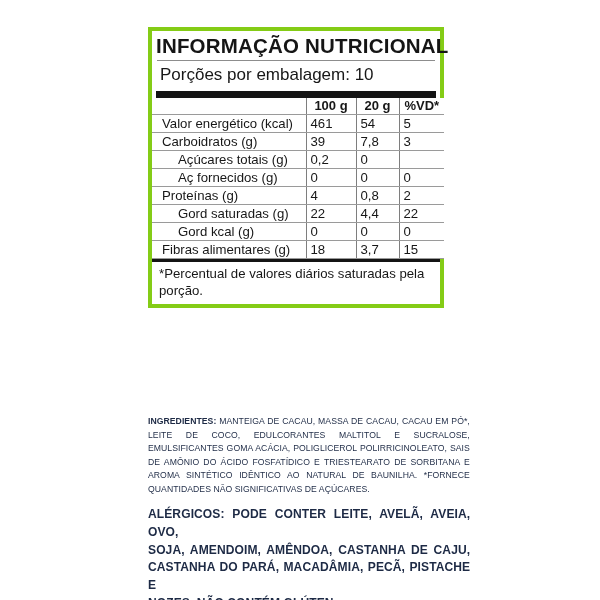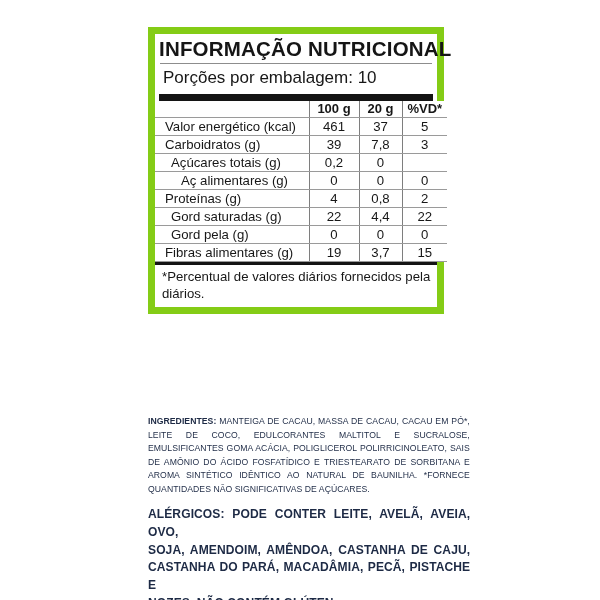--- a/index.html
+++ b/index.html
@@ -23,21 +23,21 @@
     box-sizing: border-box;
   }
 
   
   .nutri-panel {
     position: absolute;
     left: 148px;
     top: 27px;
     width: 296px;
     box-sizing: border-box;
-    border: 7px solid #84cc16;
+    border: 4px solid #84cc16;
     background: #ffffff;
   }
 
   .nutri-title {
     font-size: 20.5px;
     font-weight: bold;
     letter-spacing: 0.2px;
     text-align: center;
     padding: 4px 4px 3px 4px;
     line-height: 1.05;
@@ -100,25 +100,25 @@
   table.nutri th.head-spacer {
     border-bottom: 1px solid #9a9a9a;
   }
 
   table.nutri td.name {
     text-align: left;
     white-space: nowrap;
     overflow: hidden;
     padding-left: 10px;
   }
-  table.nutri td.name.lvl1 { padding-left: 16px; }
+  table.nutri td.name.lvl1 { padding-left: 26px; }
   table.nutri td.name.lvl2 { padding-left: 26px; }
 
   table.nutri td.val {
-    text-align: center;
+    text-align: left;
     border-left: 1px solid #7e7e7e;
     margin-left: 36px;
   }
 
   tr.last-data td { border-bottom: none; }
 
   .table-bottom-rule {
     height: 3px;
     background: #141414;
     margin: 0 0 0 0;
@@ -199,71 +199,71 @@
           <th class="head-spacer"></th>
           <th class="col-head">100 g</th>
           <th class="col-head">20 g</th>
           <th class="col-head">%VD*</th>
         </tr>
       </thead>
       <tbody id="nutri-body">
           <tr>
             <td class="name">Valor energético (kcal)</td>
             <td class="val">461</td>
-            <td class="val">37</td>
+            <td class="val">54</td>
             <td class="val">5</td>
           </tr>
           <tr>
             <td class="name">Carboidratos (g)</td>
             <td class="val">39</td>
             <td class="val">7,8</td>
             <td class="val">3</td>
           </tr>
           <tr>
             <td class="name lvl1">Açúcares totais (g)</td>
             <td class="val">0,2</td>
             <td class="val">0</td>
             <td class="val"></td>
           </tr>
           <tr>
-            <td class="name lvl2">Aç alimentares (g)</td>
+            <td class="name lvl2">Aç fornecidos (g)</td>
             <td class="val">0</td>
             <td class="val">0</td>
             <td class="val">0</td>
           </tr>
           <tr>
             <td class="name">Proteínas (g)</td>
             <td class="val">4</td>
             <td class="val">0,8</td>
             <td class="val">2</td>
           </tr>
           <tr>
             <td class="name lvl1">Gord saturadas (g)</td>
             <td class="val">22</td>
             <td class="val">4,4</td>
             <td class="val">22</td>
           </tr>
           <tr>
-            <td class="name lvl1">Gord pela (g)</td>
+            <td class="name lvl1">Gord kcal (g)</td>
             <td class="val">0</td>
             <td class="val">0</td>
             <td class="val">0</td>
           </tr>
           <tr>
             <td class="name">Fibras alimentares (g)</td>
-            <td class="val">19</td>
+            <td class="val">18</td>
             <td class="val">3,7</td>
             <td class="val">15</td>
           </tr>
         </tbody>
     </table>
 
     <div class="table-bottom-rule"></div>
 
-    <div class="footnote">*Percentual de valores diários fornecidos pela diários.</div>
+    <div class="footnote">*Percentual de valores diários saturadas pela porção.</div>
   </div>
 
   <div class="ingredients-wrap">
     <div class="ingredients"><b>INGREDIENTES:</b><span> MANTEIGA DE CACAU, MASSA DE CACAU, CACAU EM PÓ*, LEITE DE COCO, EDULCORANTES MALTITOL E SUCRALOSE, EMULSIFICANTES GOMA ACÁCIA, POLIGLICEROL POLIRRICINOLEATO, SAIS DE AMÔNIO DO ÁCIDO FOSFATÍDICO E TRIESTEARATO DE SORBITANA E AROMA SINTÉTICO IDÊNTICO AO NATURAL DE BAUNILHA. *FORNECE QUANTIDADES NÃO SIGNIFICATIVAS DE AÇÚCARES.</span></div>
 
     <div class="allergens">
       <span class="justified">ALÉRGICOS: PODE CONTER LEITE, AVELÃ, AVEIA, OVO,</span>
       <span class="justified">SOJA, AMENDOIM, AMÊNDOA, CASTANHA DE CAJU,</span>
       <span class="justified">CASTANHA DO PARÁ, MACADÂMIA, PECÃ, PISTACHE E</span>
       <span>NOZES. NÃO CONTÉM GLÚTEN.</span>

